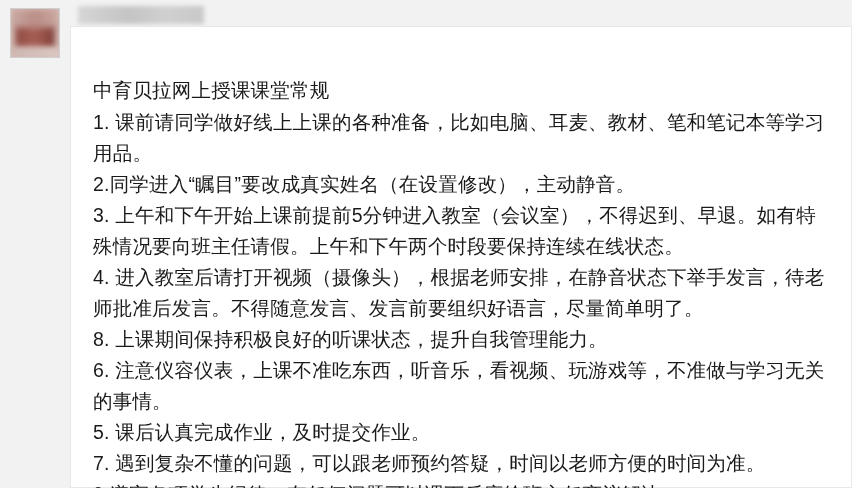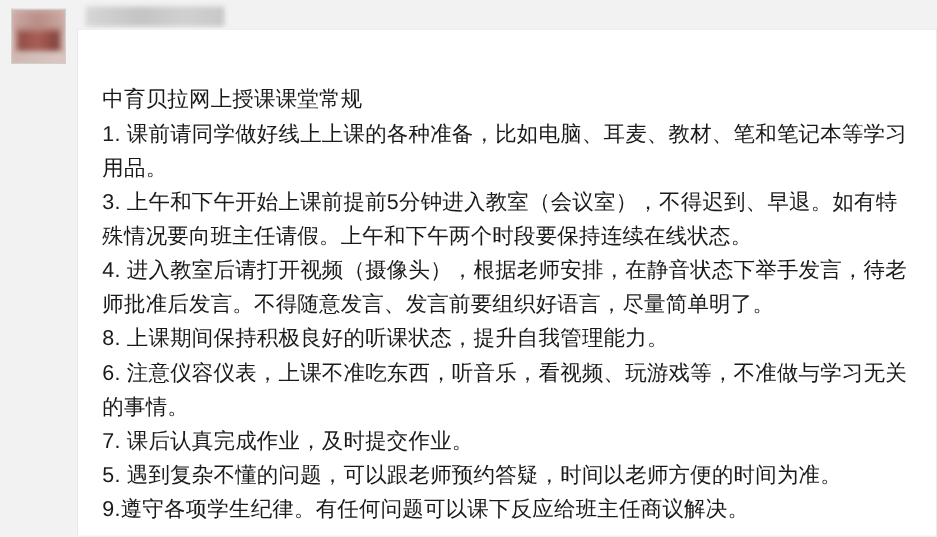--- a/index.html
+++ b/index.html
@@ -105,24 +105,25 @@
       <div class="blur-b"></div>
       <div class="blur-c"></div>
     </div>
 
     <div class="sender-name"></div>
 
     <div class="bubble">
       <div class="bubble-inner">
         <div class="line title">中育贝拉网上授课课堂常规</div>
         <div class="line">1. 课前请同学做好线上上课的各种准备，比如电脑、耳麦、教材、笔和笔记本等学习用品。</div>
+        <div class="line">2.同学进入“瞩目”要改成真实姓名（在设置修改），主动静音。</div>
         <div class="line">3. 上午和下午开始上课前提前5分钟进入教室（会议室），不得迟到、早退。如有特殊情况要向班主任请假。上午和下午两个时段要保持连续在线状态。</div>
         <div class="line">4. 进入教室后请打开视频（摄像头），根据老师安排，在静音状态下举手发言，待老师批准后发言。不得随意发言、发言前要组织好语言，尽量简单明了。</div>
         <div class="line">8. 上课期间保持积极良好的听课状态，提升自我管理能力。</div>
         <div class="line">6. 注意仪容仪表，上课不准吃东西，听音乐，看视频、玩游戏等，不准做与学习无关的事情。</div>
-        <div class="line">7. 课后认真完成作业，及时提交作业。</div>
-        <div class="line">5. 遇到复杂不懂的问题，可以跟老师预约答疑，时间以老师方便的时间为准。</div>
+        <div class="line">5. 课后认真完成作业，及时提交作业。</div>
+        <div class="line">7. 遇到复杂不懂的问题，可以跟老师预约答疑，时间以老师方便的时间为准。</div>
         <div class="line">9.遵守各项学生纪律。有任何问题可以课下反应给班主任商议解决。</div>
       </div>
     </div>
 
   </div>
 </div>
 
 </body></html>

